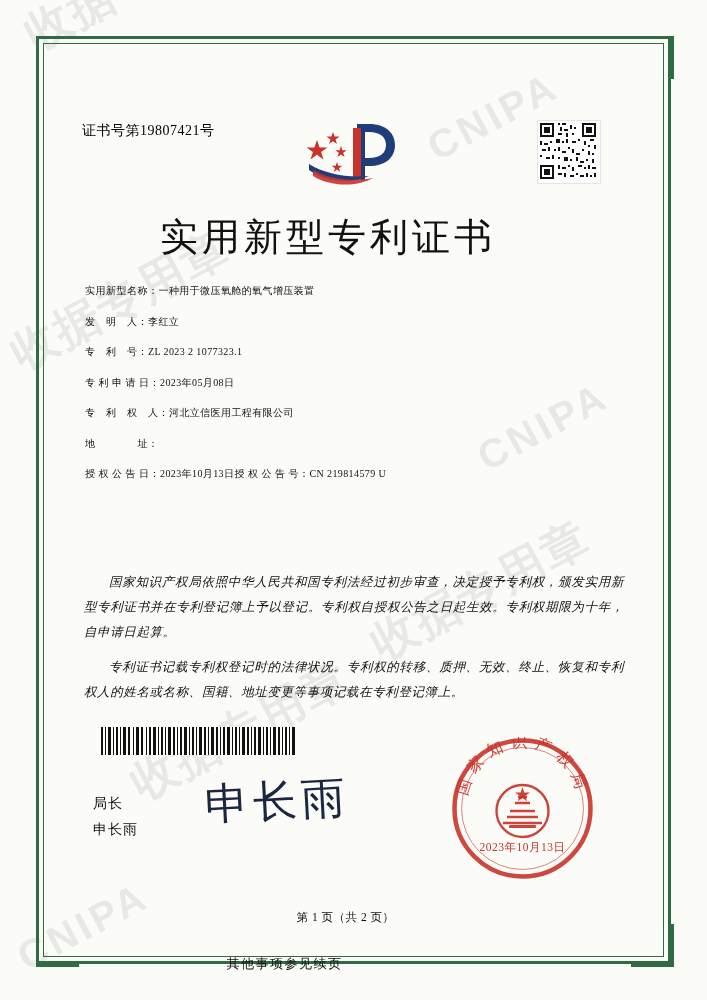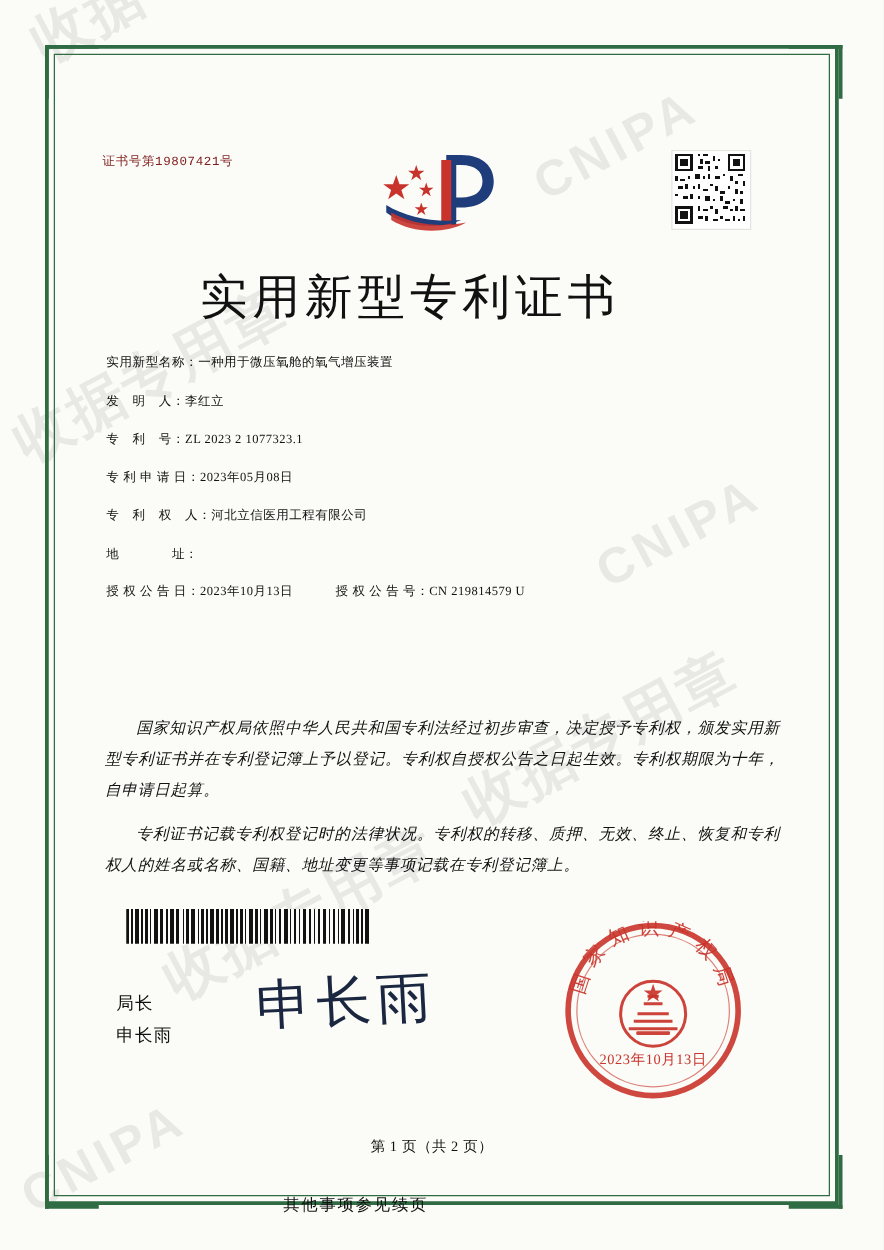--- a/index.html
+++ b/index.html
@@ -53,24 +53,23 @@
   }
   .corner.tl { left: 36px; top: 36px; border-right: none; border-bottom: none; }
   .corner.tr { left: 631px; top: 36px; border-left: none; border-bottom: none; }
   .corner.bl { left: 36px; top: 924px; border-right: none; border-top: none; }
   .corner.br { left: 631px; top: 924px; border-left: none; border-top: none; }
 
   
   .cert-no {
     position: absolute;
     left: 82px; top: 122px;
-    font-size: 10px;
-    color: #7f1d1d;
+    font-size: 14px;
+    color: #000000;
     letter-spacing: 0.5px;
-    font-family: Liberation Mono, monospace;
   }
   .logo {
     position: absolute;
     left: 295px; top: 118px;
     width: 116px; height: 74px;
   }
   .qr {
     position: absolute;
     left: 537px; top: 120px;
     width: 62px; height: 62px;
@@ -111,21 +110,20 @@
     letter-spacing: 0.5px;
   }
   .row .val {
     flex: 1 1 auto;
     letter-spacing: 0.4px;
   }
   .row .lbl2 {
     flex: 0 0 auto;
     white-space: pre;
     letter-spacing: 0.5px;
-    margin-left: 34px;
   }
   .row .val2 { flex: 0 0 auto; letter-spacing: 0.4px; }
 
   
   .paras {
     position: absolute;
     left: 84px; top: 570px;
     width: 540px;
     font-size: 12.5px;
     line-height: 2.0;

